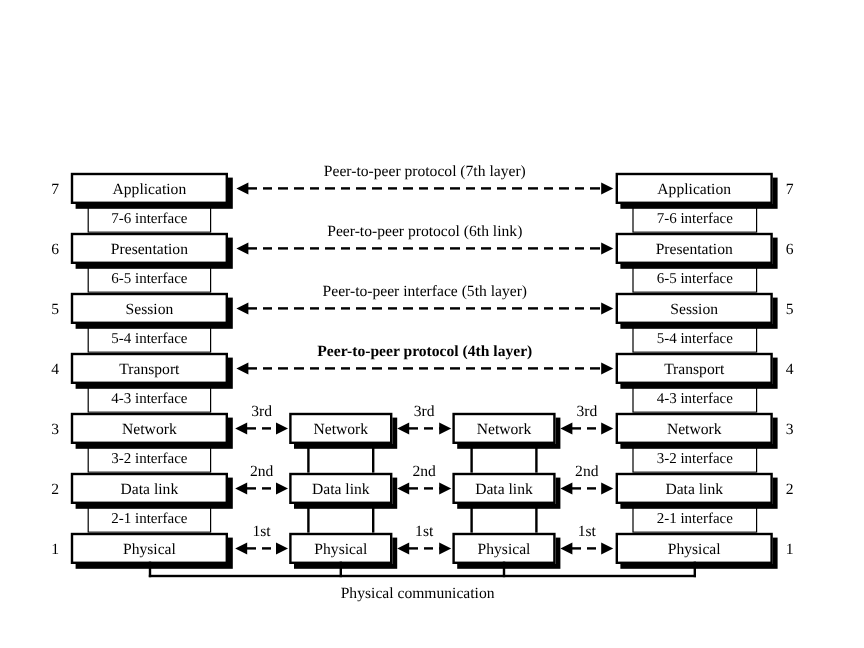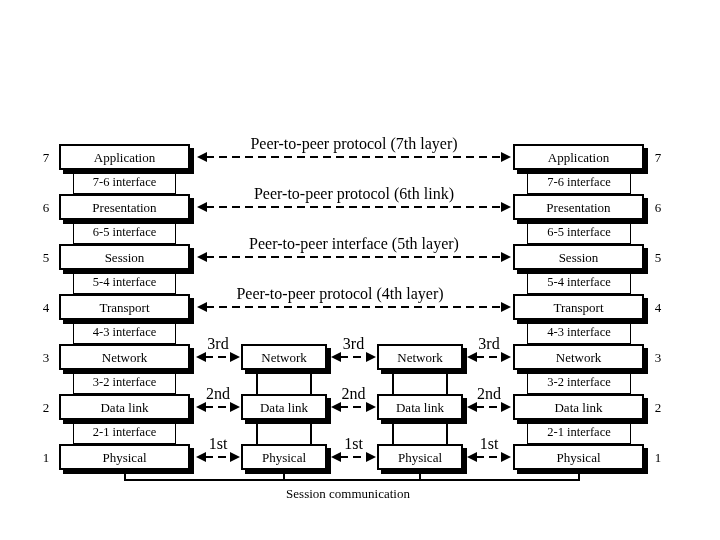--- a/index.html
+++ b/index.html
@@ -36,21 +36,21 @@
   .vline, .hline { position: absolute; background: #000; }
   .arrow { position: absolute; height: 10px; }
   .arrow .dash { position: absolute; left: 9px; right: 9px; top: 4px; height: 2px; }
   .head { position: absolute; width: 0; height: 0; top: 0;
           border-top: 5px solid transparent; border-bottom: 5px solid transparent; }
   .head.left  { left: 0;  border-right: 10px solid #000; }
   .head.right { right: 0; border-left: 10px solid #000; }
   .alabel {
     position: absolute;
     transform: translateX(-50%);
-    font-size: 16px;
+    font-size: 13px;
     line-height: 1;
     white-space: nowrap;
   }
   .bottom-label {
     position: absolute;
     left: 348px;
     top: 486px;
     transform: translateX(-50%);
     font-size: 13px;
     white-space: nowrap;
@@ -131,21 +131,21 @@
         <div class="dash" style="background: repeating-linear-gradient(90deg, rgb(0, 0, 0) 0px, rgb(0, 0, 0) 8px, transparent 8px, transparent 13px);"></div>
         <div class="head left"></div>
         <div class="head right"></div>
       </div>
       <div class="alabel" style="left: 354px; top: 236px;">Peer-to-peer interface (5th layer)</div>
       <div class="arrow" style="left: 197px; top: 302px; width: 314px;">
         <div class="dash" style="background: repeating-linear-gradient(90deg, rgb(0, 0, 0) 0px, rgb(0, 0, 0) 8px, transparent 8px, transparent 13px);"></div>
         <div class="head left"></div>
         <div class="head right"></div>
       </div>
-      <div class="alabel" style="left: 340px; top: 286px;">Peer-to-peer protocol (4th layer)</div>
+      <div class="alabel" style="left: 354px; top: 286px; font-weight: bold;">Peer-to-peer protocol (4th layer)</div>
       <div class="arrow" style="left: 196px; top: 352px; width: 44px;">
         <div class="dash" style="background: repeating-linear-gradient(90deg, rgb(0, 0, 0) 0px, rgb(0, 0, 0) 8px, transparent 8px, transparent 13px);"></div>
         <div class="head left"></div>
         <div class="head right"></div>
       </div>
       <div class="alabel" style="left: 218px; top: 336px;">3rd</div>
       <div class="arrow" style="left: 331px; top: 352px; width: 45px;">
         <div class="dash" style="background: repeating-linear-gradient(90deg, rgb(0, 0, 0) 0px, rgb(0, 0, 0) 8px, transparent 8px, transparent 13px);"></div>
         <div class="head left"></div>
         <div class="head right"></div>
@@ -192,14 +192,14 @@
         <div class="head left"></div>
         <div class="head right"></div>
       </div>
       <div class="alabel" style="left: 489px; top: 436px;">1st</div>
       <div class="vline" style="left: 124px; top: 468px; width: 2px; height: 13px;"></div>
       <div class="vline" style="left: 283px; top: 468px; width: 2px; height: 13px;"></div>
       <div class="vline" style="left: 419px; top: 468px; width: 2px; height: 13px;"></div>
       <div class="vline" style="left: 578px; top: 468px; width: 2px; height: 13px;"></div>
       <div class="hline" style="left: 124px; top: 479px; width: 456px; height: 2px;"></div>
     </div>
-  <div class="bottom-label">Session communication</div>
+  <div class="bottom-label">Physical communication</div>
 </div>
 
 </body></html>

